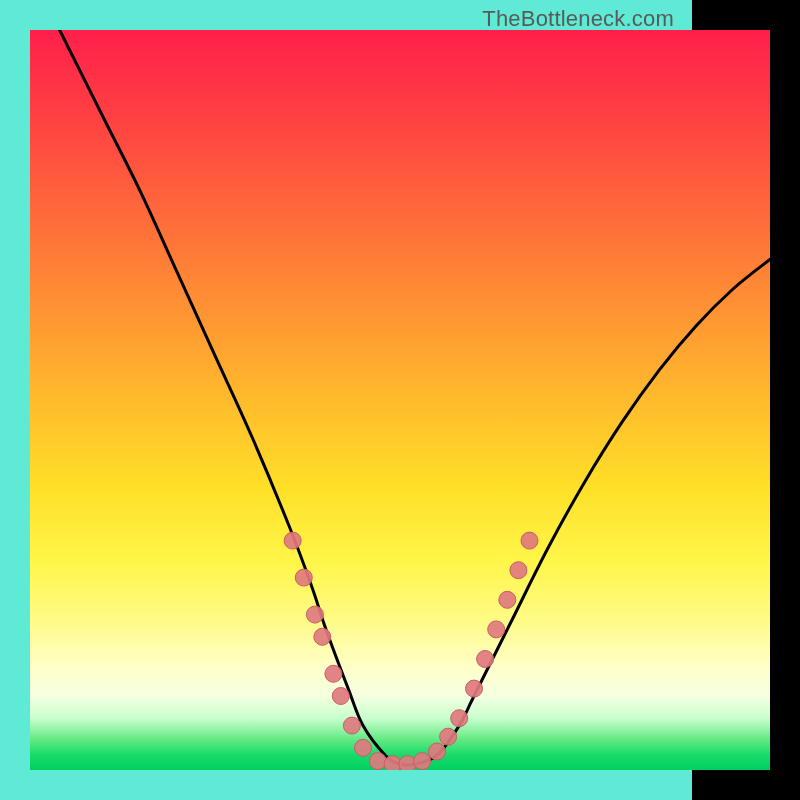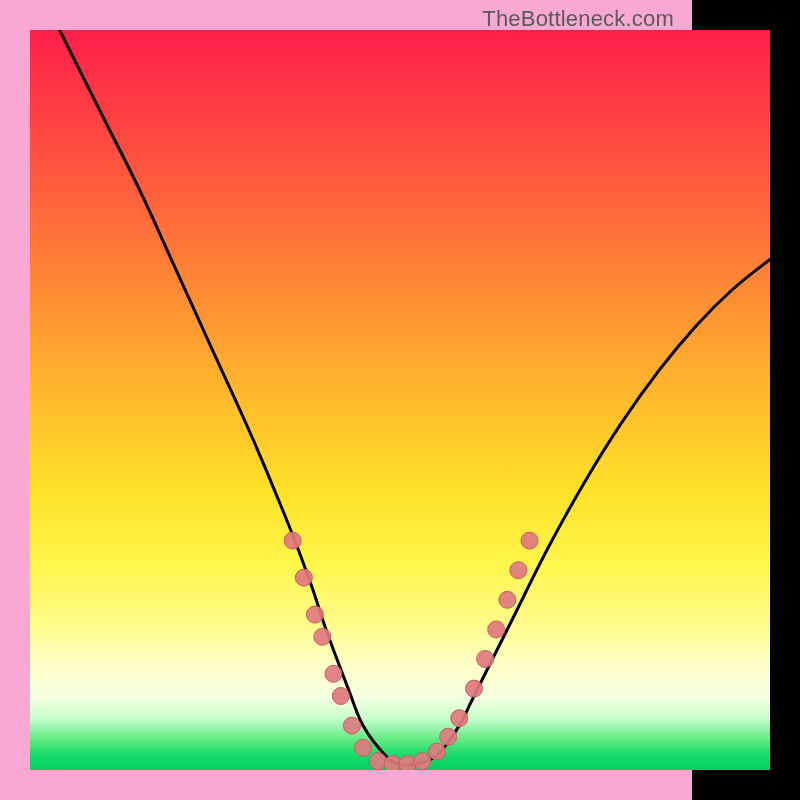--- a/index.html
+++ b/index.html
@@ -8,21 +8,21 @@
     width: 800px;
     height: 800px;
     overflow: hidden;
     background: #000;
     font-family: Arial, Helvetica, sans-serif;
   }
   .frame {
     position: relative;
     width: 692px;
     height: 800px;
-    background: #f9a8d4;
+    background: #5eead4;
   }
   .plot-area {
     position: absolute;
     left: 30px;
     top: 30px;
     width: 740px;
     height: 740px;
     overflow: hidden;
   }
   .gradient {

